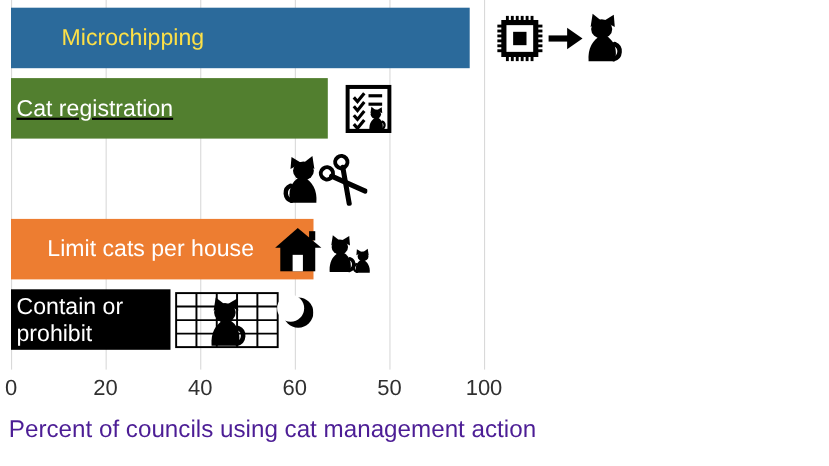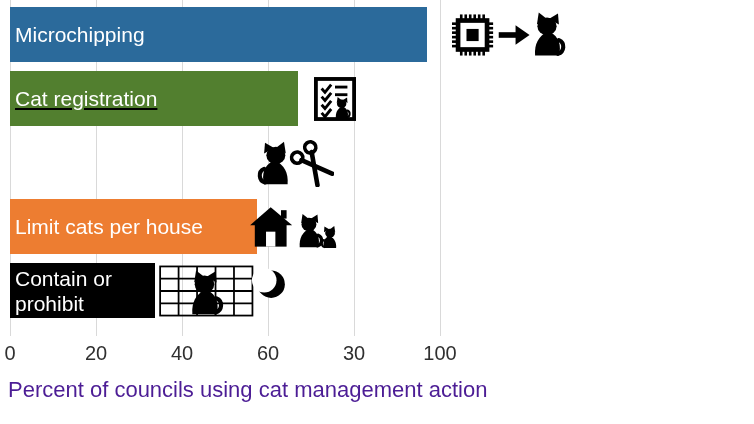--- a/index.html
+++ b/index.html
@@ -34,21 +34,21 @@
 <div class="chart">
   <div class="plot">
       <div class="gridline" style="left: 0px; background: rgb(217, 217, 217);"></div>
       <div class="gridline" style="left: 86px; background: rgb(217, 217, 217);"></div>
       <div class="gridline" style="left: 172px; background: rgb(217, 217, 217);"></div>
       <div class="gridline" style="left: 258px; background: rgb(217, 217, 217);"></div>
       <div class="gridline" style="left: 344px; background: rgb(217, 217, 217);"></div>
       <div class="gridline" style="left: 430px; background: rgb(217, 217, 217);"></div>
       <div class="bar-row" style="top: 7px;">
         <div class="bar" style="width: 417.1px; background: rgb(43, 106, 155);">
-          <span class="bar-label" style="color: #ffffff;">Microchipping</span>
+          <span class="bar-label" style="color: #fde047; margin-left: 41px;">Microchipping</span>
         </div>
         <span class="row-icon" style="left: 442.1px;">
   <svg width="114" height="49" viewBox="0 0 122 52" xmlns="http://www.w3.org/2000/svg" xmlns:xlink="http://www.w3.org/1999/xlink">
     <g transform="translate(0,4)" fill="#000">
       <rect x="6.5" y="6.5" width="31" height="31" fill="none" stroke="#000" stroke-width="5"></rect>
       <rect x="15.5" y="15.5" width="13" height="13"></rect>
       <g>
         <rect x="8.5" y="0" width="2.8" height="5"></rect>
                 <rect x="13.3" y="0" width="2.8" height="5"></rect>
                 <rect x="18.1" y="0" width="2.8" height="5"></rect>
@@ -113,21 +113,21 @@
     <g transform="translate(46,2) rotate(-38 18 26)">
       <circle cx="9" cy="9" r="6" fill="none" stroke="#000" stroke-width="4"></circle>
       <circle cx="27" cy="9" r="6" fill="none" stroke="#000" stroke-width="4"></circle>
       <line x1="11" y1="14" x2="28" y2="46" stroke="#000" stroke-width="5" stroke-linecap="round"></line>
       <line x1="25" y1="14" x2="8" y2="46" stroke="#000" stroke-width="5" stroke-linecap="round"></line>
     </g>
   </svg>
 </span>
       </div>
       <div class="bar-row" style="top: 199px;">
-        <div class="bar" style="width: 247px; background: rgb(237, 125, 49);">
+        <div class="bar" style="width: 247px; background: rgb(237, 125, 49); padding-left: 28px;">
           <span class="bar-label" style="color: rgb(255, 255, 255);">Limit cats per house</span>
         </div>
         <span class="row-icon" style="left: 239.9px;">
   <svg width="90" height="43" viewBox="0 0 96 46" xmlns="http://www.w3.org/2000/svg" xmlns:xlink="http://www.w3.org/1999/xlink">
     <g fill="#000" transform="translate(1,2)">
       <polygon points="21,0 44,19 -1,19"></polygon>
       <rect x="4" y="17" width="34" height="25"></rect>
       <rect x="16" y="26" width="10" height="16" fill="#fff"></rect>
       <rect x="32" y="3" width="6" height="9"></rect>
     </g>
@@ -165,17 +165,17 @@
     </g>
   </svg>
 </span>
       </div>
     </div>
   <div id="xticks">
       <div class="xtick" style="left: 10px; color: rgb(48, 48, 48);">0</div>
       <div class="xtick" style="left: 96px; color: rgb(48, 48, 48);">20</div>
       <div class="xtick" style="left: 182px; color: rgb(48, 48, 48);">40</div>
       <div class="xtick" style="left: 268px; color: rgb(48, 48, 48);">60</div>
-      <div class="xtick" style="left: 354px; color: rgb(48, 48, 48);">30</div>
+      <div class="xtick" style="left: 354px; color: rgb(48, 48, 48);">50</div>
       <div class="xtick" style="left: 440px; color: rgb(48, 48, 48);">100</div>
     </div>
   <div class="xlabel">Percent of councils using cat management action</div>
 </div>
 
 </body></html>

